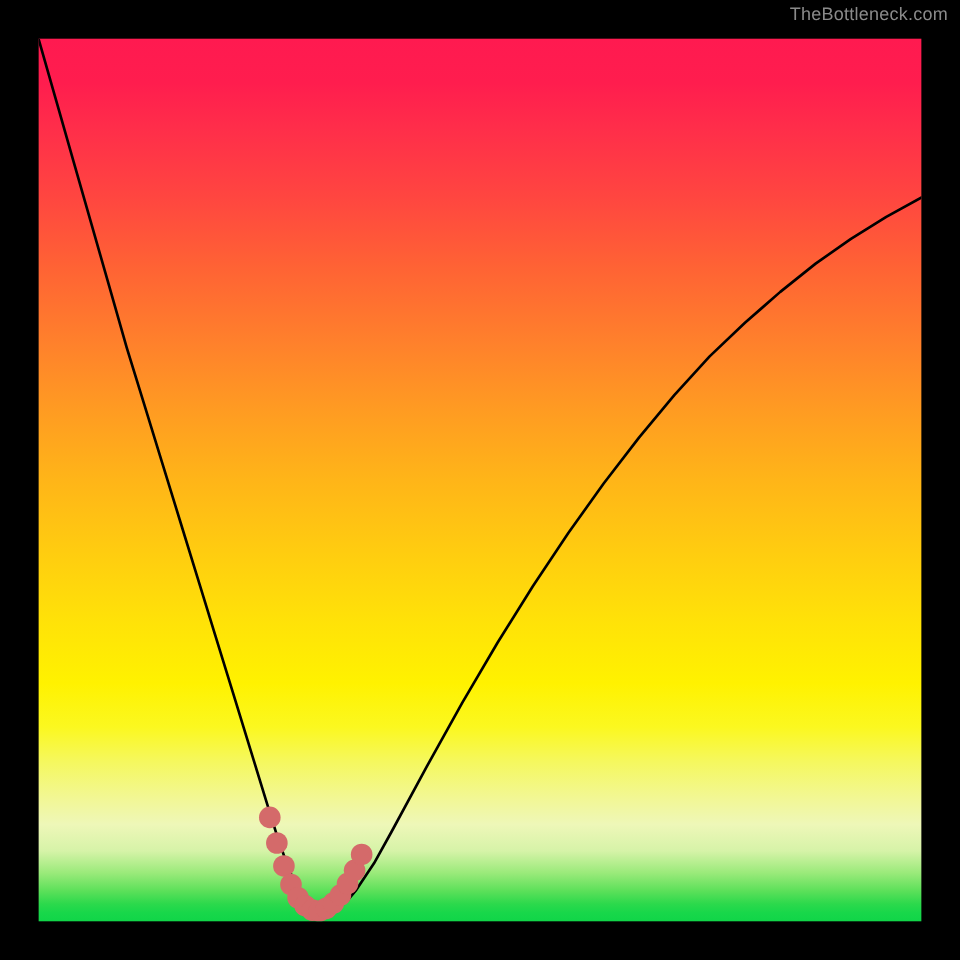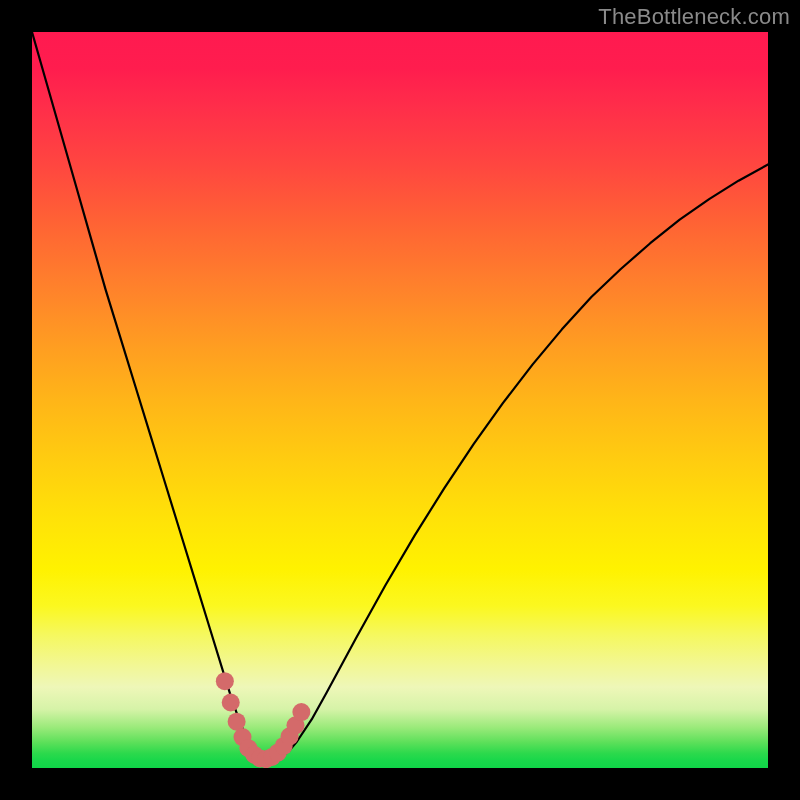--- a/index.html
+++ b/index.html
@@ -62,21 +62,21 @@
     top: 0;
     left: 0;
     width: 100%;
     height: 100%;
   }
   .watermark {
     position: absolute;
     top: 4px;
     right: 10px;
     font-family: Arial, Helvetica, sans-serif;
-    font-size: 22px;
+    font-size: 15px;
     color: #8a8a8a;
     letter-spacing: 0.2px;
     user-select: none;
   }
 </style>
 </head>
 <body>
 
 <div class="frame">
   <div class="plot">

